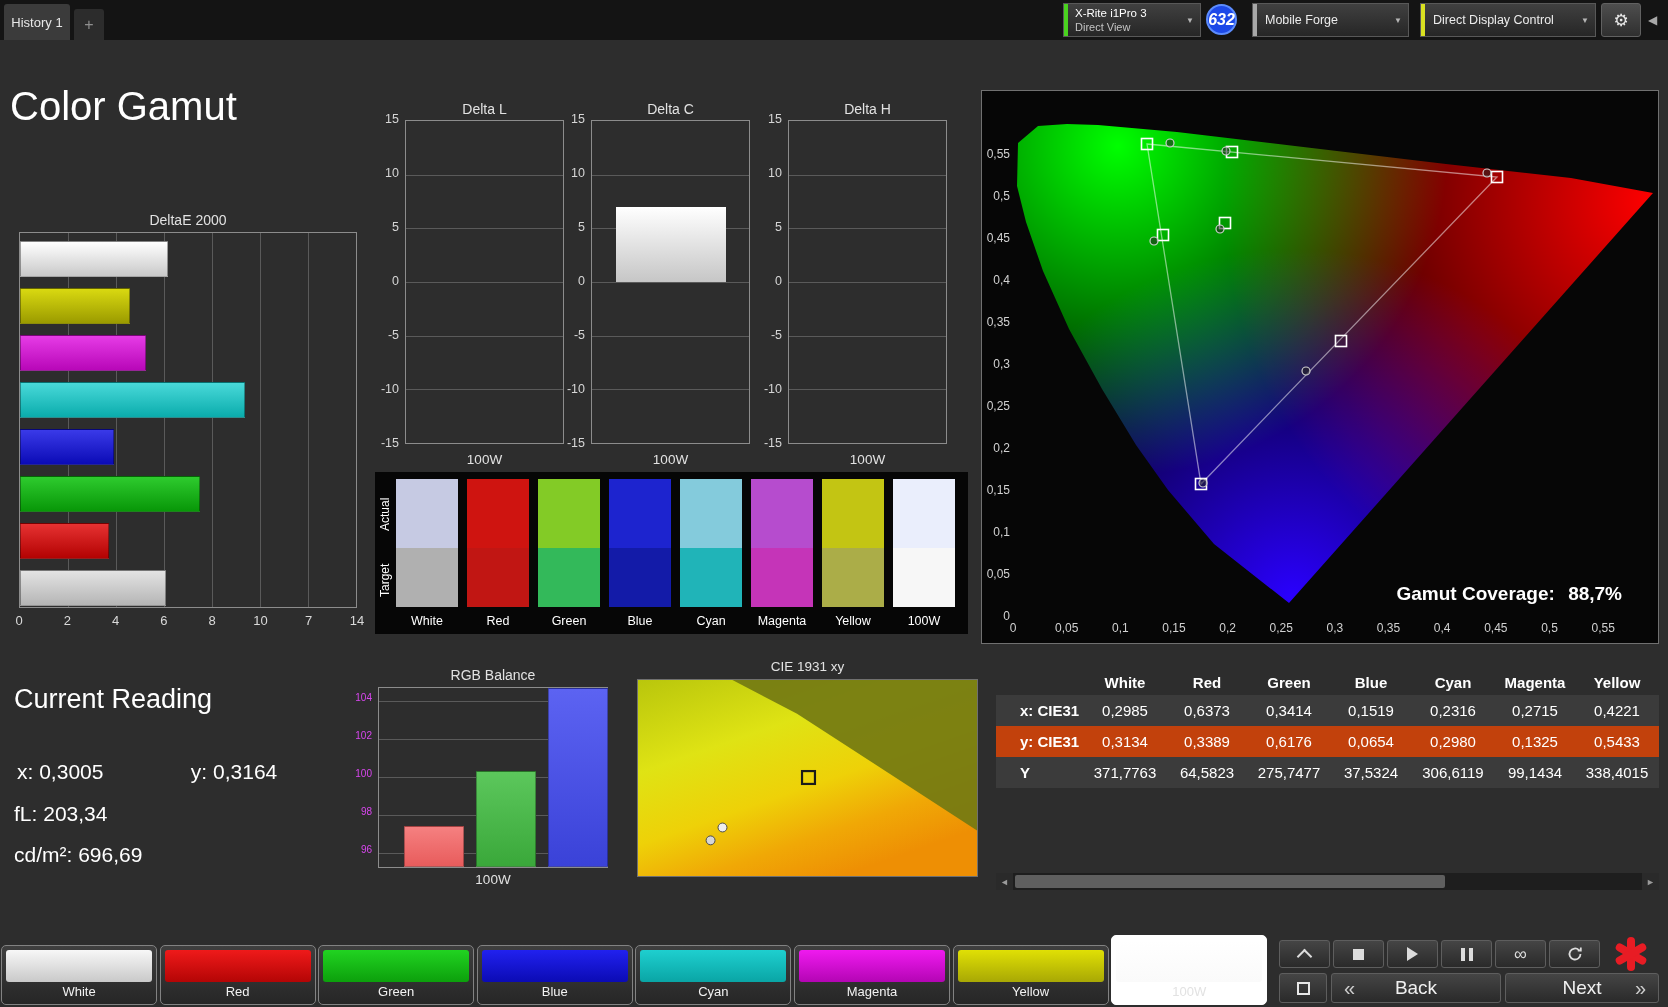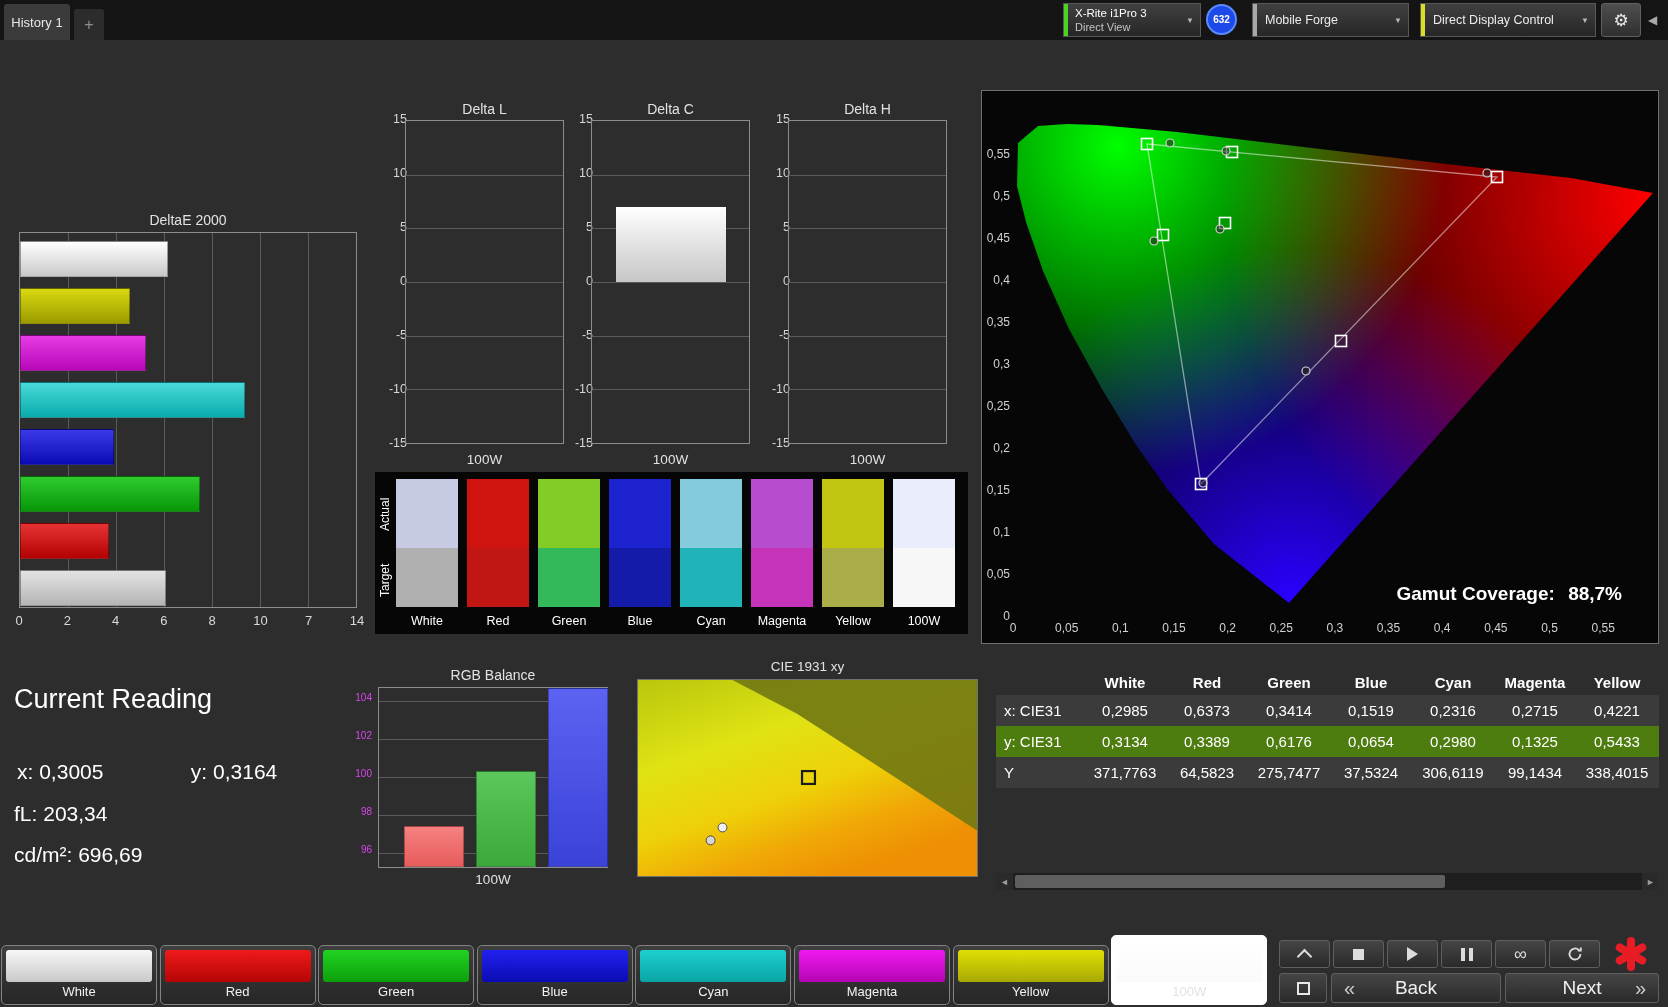--- a/index.html
+++ b/index.html
@@ -15,21 +15,21 @@
   .dd{position:absolute;top:3px;height:34px;background:linear-gradient(#404040,#262626);border:1px solid #585858;}
   .dd-meter{left:1063px;width:138px;}
   .dd-source{left:1252px;width:157px;}
   .dd-workflow{left:1420px;width:176px;}
   .dd-accent{position:absolute;left:0;top:0;bottom:0;width:4px;}
   .dd-chevron{position:absolute;right:6px;top:50%;transform:translateY(-50%);font-size:8px;color:#b5b5b5;}
   .dd-l1{position:absolute;left:11px;top:3px;font-size:11.5px;color:#ffffff;white-space:nowrap;}
   .dd-l2{position:absolute;left:11px;top:17px;font-size:11px;color:#c4c4c4;white-space:nowrap;}
   .dd-label{position:absolute;left:12px;top:50%;transform:translateY(-50%);font-size:12.5px;color:#ececec;white-space:nowrap;}
   .badge{position:absolute;left:1206px;top:4px;width:31px;height:31px;border-radius:50%;background:#1d49e8;
-    border:2px solid #5c8cfc;color:#fff;font-size:10px;font-weight:bold;display:flex;align-items:center;justify-content:center;}
+    border:2px solid #5c8cfc;color:#fff;font-size:16px;font-weight:bold;display:flex;align-items:center;justify-content:center;font-style:italic;}
   .gearbtn{position:absolute;left:1601px;top:3px;width:40px;height:34px;background:linear-gradient(#4e4e4e,#2f2f2f);
     border:1px solid #616161;border-radius:3px;color:#e8e8e8;font-size:17px;display:flex;align-items:center;justify-content:center;}
   .collapse{position:absolute;left:1648px;top:13px;font-size:12px;color:#a8a8a8;}
 
   .h1{position:absolute;left:10px;top:84px;font-size:40px;color:#ffffff;font-weight:normal;}
 
   
   .de-title{position:absolute;left:19px;top:212px;width:338px;text-align:center;font-size:14px;color:#e2e2e2;}
   .de-plot{position:absolute;left:19px;top:232px;width:338px;height:376px;border:1px solid #8c8c8c;}
   .vgrid{position:absolute;top:0;bottom:0;width:1px;background:#5a5a5a;}
@@ -37,21 +37,21 @@
   .de-row{height:36px;margin-bottom:11px;position:relative;}
   .de-bar{position:absolute;left:0;top:0;height:100%;border:1px solid rgba(0,0,0,.35);}
   .de-xaxis{position:absolute;left:19px;top:613px;width:338px;height:16px;}
   .de-xtick{position:absolute;transform:translateX(-50%);font-size:13px;color:#dadada;}
 
   
   .delta-chart{position:absolute;top:96px;width:192px;height:376px;}
   #delta-0{left:373px;} #delta-1{left:559px;} #delta-2{left:756px;}
   .delta-title{position:absolute;left:32px;top:5px;width:159px;text-align:center;font-size:14px;color:#e2e2e2;}
   .delta-plot{position:absolute;left:32px;top:24px;width:159px;height:324px;border:1px solid #8c8c8c;}
-  .delta-yaxis{position:absolute;left:8px;top:24px;width:28px;height:324px;}
+  .delta-yaxis{position:absolute;left:0;top:24px;width:28px;height:324px;}
   .delta-ytick{position:absolute;right:2px;font-size:12.5px;color:#d6d6d6;}
   .hgrid{position:absolute;left:0;right:0;height:1px;background:#5a5a5a;}
   .delta-bar{position:absolute;left:24px;width:110px;background:linear-gradient(#ffffff,#c6c6c6);}
   .delta-xlabel{position:absolute;left:32px;top:356px;width:159px;text-align:center;font-size:13.5px;color:#e2e2e2;}
 
   
   .swpanel{position:absolute;left:375px;top:472px;width:593px;height:162px;background:#060606;}
   .sw-rot{position:absolute;left:3px;color:#ffffff;font-size:12px;writing-mode:vertical-rl;transform:rotate(180deg);
     display:flex;align-items:center;justify-content:center;}
   .sw-rot.a{top:8px;height:68px;}
@@ -93,22 +93,22 @@
   .cie31-title{position:absolute;left:637px;top:659px;width:341px;text-align:center;font-size:13.5px;color:#e2e2e2;}
   .cie31-box{position:absolute;left:637px;top:679px;width:341px;height:198px;border:1px solid #707070;}
   .cie31-box svg{display:block;width:100%;height:100%;}
 
   
   .results{position:absolute;left:996px;top:669px;width:663px;height:221px;overflow:hidden;}
   .t-header,.t-row{display:grid;grid-template-columns:88px repeat(7,82px);}
   .t-header{height:26px;}
   .t-hcell{color:#fff;font-size:15px;font-weight:bold;display:flex;align-items:center;justify-content:center;}
   .t-row{height:31px;}
-  .t-row.dark{background:#3b3b3b;} .t-row.light{background:#4d7c0f;}
-  .t-label{color:#fff;font-weight:normal;font-size:15px;display:flex;align-items:center;padding-left:8px;}
+  .t-row.dark{background:#3b3b3b;} .t-row.light{background:#c2410c;}
+  .t-label{color:#fff;font-weight:bold;font-size:15px;display:flex;align-items:center;padding-left:24px;}
   .t-cell{color:#fff;font-size:15px;display:flex;align-items:center;justify-content:center;}
   .t-scroll{position:absolute;left:0;right:0;bottom:0;height:17px;background:#1e1e1e;}
   .t-arrow{position:absolute;top:0;width:17px;height:17px;color:#9a9a9a;font-size:9px;background:#2a2a2a;
     display:flex;align-items:center;justify-content:center;}
   .t-arrow.left{left:0;} .t-arrow.right{right:0;}
   .t-thumb{position:absolute;left:19px;top:2px;width:430px;height:13px;background:#5f5f5f;border-radius:2px;}
 
   
   .patch-btn{position:absolute;top:945px;height:60px;border-radius:5px;background:linear-gradient(#3f3f3f,#262626);border:1px solid #828282;}
   .patch-btn.selected{top:935px;height:70px;background:#ffffff;border:1px solid #ffffff;}
@@ -166,20 +166,21 @@
     <div class="dd dd-workflow">
       <span class="dd-accent" style="background: rgb(217, 224, 33);"></span>
       <span class="dd-label">Direct Display Control</span>
       <span class="dd-chevron">▼</span>
     </div>
 
     <div class="gearbtn">⚙</div>
     <div class="collapse">◀</div>
   </div>
 
+  <div class="h1">Color Gamut</div>
 
   <div class="de-title">DeltaE 2000</div>
   <div class="de-plot">
       <div class="vgrid" style="left: 14.2857%;"></div>
       <div class="vgrid" style="left: 28.5714%;"></div>
       <div class="vgrid" style="left: 42.8571%;"></div>
       <div class="vgrid" style="left: 57.1429%;"></div>
       <div class="vgrid" style="left: 71.4286%;"></div>
       <div class="vgrid" style="left: 85.7143%;"></div>
       <div class="de-bars">

